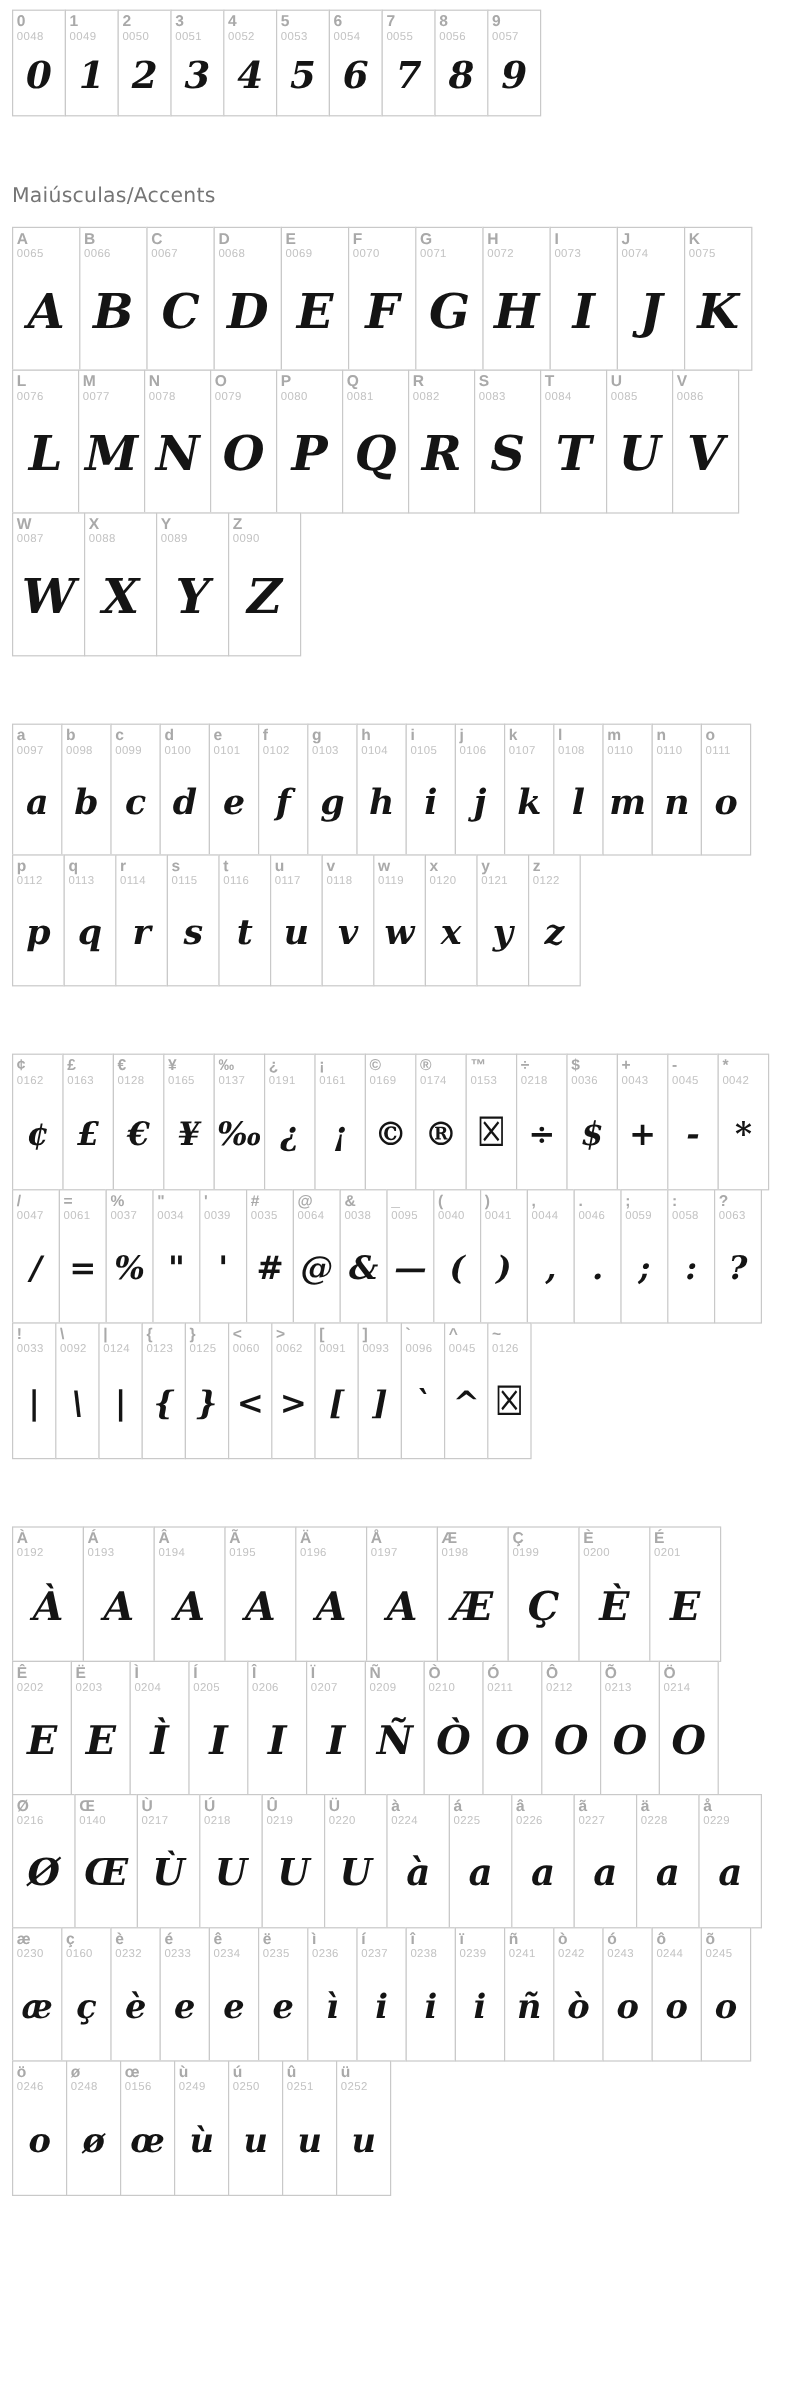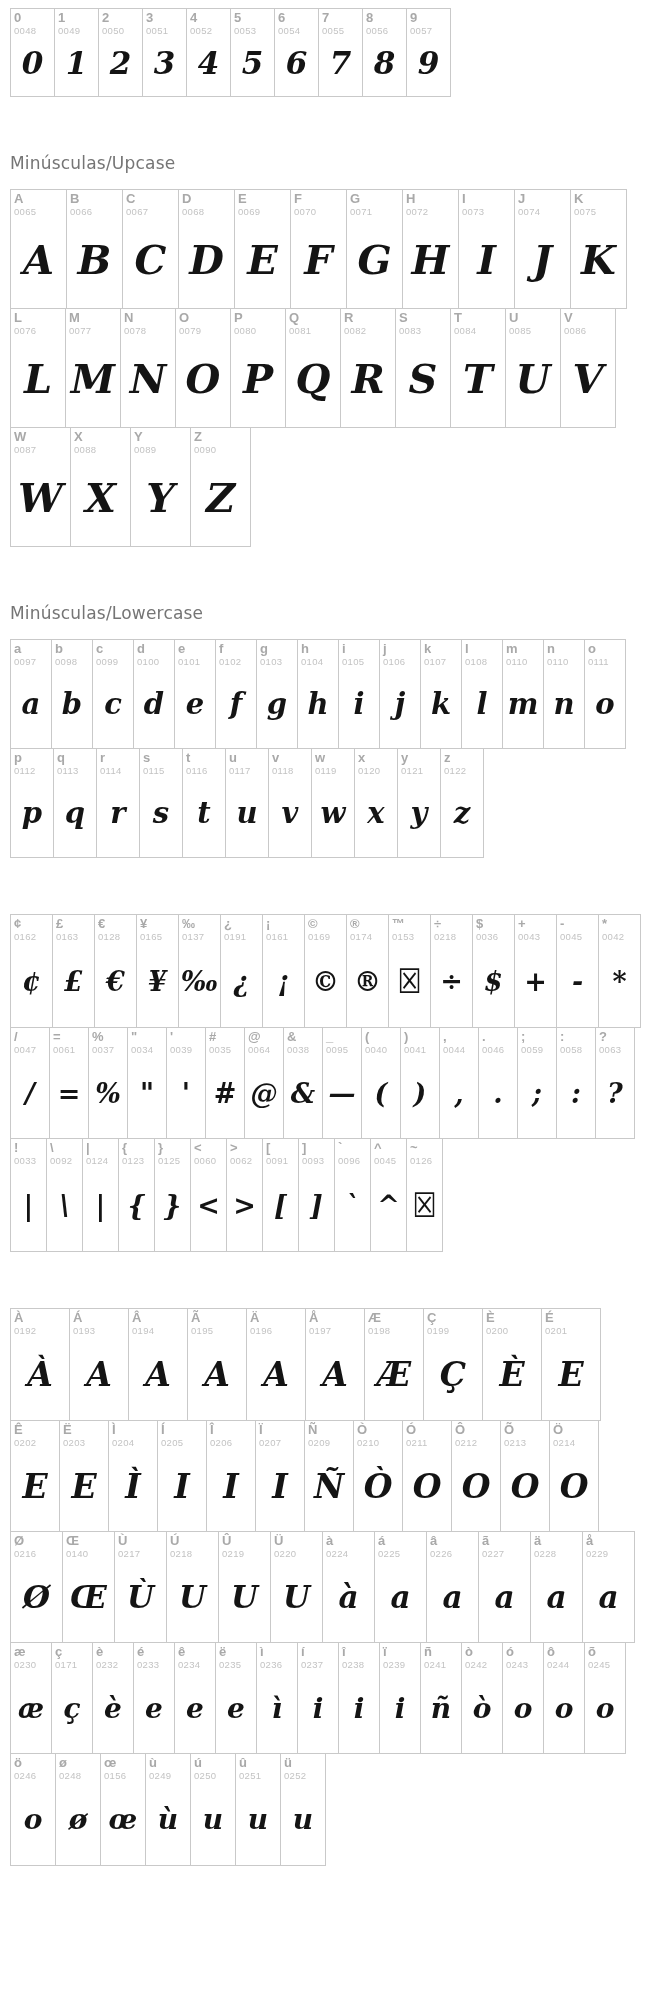--- a/index.html
+++ b/index.html
@@ -114,21 +114,21 @@
               <span class="char-label">9</span>
               <span class="code-label">0057</span>
             </div>
             <div class="glyph" style="font-size: 31px;">9</div>
           </div>
         </div>
       </div>
   </section>
 
   <section>
-    <h2 class="sec-title">Minúsculas/Upcase</h2>
+    <h2 class="sec-title">Maiúsculas/Accents</h2>
     <div class="rows">
         <div class="row">
           <div class="cell" style="width: 57px; height: 120px;">
             <div class="hdr">
               <span class="char-label">A</span>
               <span class="code-label">0065</span>
             </div>
             <div class="glyph" style="font-size: 40px;">A</div>
           </div>
           <div class="cell" style="width: 57px; height: 120px;">
@@ -302,532 +302,531 @@
               <span class="code-label">0089</span>
             </div>
             <div class="glyph" style="font-size: 40px;">Y</div>
           </div>
           <div class="cell" style="width: 61px; height: 120px;">
             <div class="hdr">
               <span class="char-label">Z</span>
               <span class="code-label">0090</span>
             </div>
             <div class="glyph" style="font-size: 40px;">Z</div>
-          </div>
-        </div>
-      </div>
-  </section>
-
-  <section>
-    <h2 class="sec-title">Minúsculas/Lowercase</h2>
-    <div class="rows">
-        <div class="row">
-          <div class="cell" style="width: 42px; height: 110px;">
-            <div class="hdr">
-              <span class="char-label">a</span>
-              <span class="code-label">0097</span>
-            </div>
-            <div class="glyph" style="font-size: 29px;">a</div>
-          </div>
-          <div class="cell" style="width: 42px; height: 110px;">
-            <div class="hdr">
-              <span class="char-label">b</span>
-              <span class="code-label">0098</span>
-            </div>
-            <div class="glyph" style="font-size: 29px;">b</div>
-          </div>
-          <div class="cell" style="width: 42px; height: 110px;">
-            <div class="hdr">
-              <span class="char-label">c</span>
-              <span class="code-label">0099</span>
-            </div>
-            <div class="glyph" style="font-size: 29px;">c</div>
-          </div>
-          <div class="cell" style="width: 42px; height: 110px;">
-            <div class="hdr">
-              <span class="char-label">d</span>
-              <span class="code-label">0100</span>
-            </div>
-            <div class="glyph" style="font-size: 29px;">d</div>
-          </div>
-          <div class="cell" style="width: 42px; height: 110px;">
-            <div class="hdr">
-              <span class="char-label">e</span>
-              <span class="code-label">0101</span>
-            </div>
-            <div class="glyph" style="font-size: 29px;">e</div>
-          </div>
-          <div class="cell" style="width: 42px; height: 110px;">
-            <div class="hdr">
-              <span class="char-label">f</span>
-              <span class="code-label">0102</span>
-            </div>
-            <div class="glyph" style="font-size: 29px;">f</div>
-          </div>
-          <div class="cell" style="width: 42px; height: 110px;">
-            <div class="hdr">
-              <span class="char-label">g</span>
-              <span class="code-label">0103</span>
-            </div>
-            <div class="glyph" style="font-size: 29px;">g</div>
-          </div>
-          <div class="cell" style="width: 42px; height: 110px;">
-            <div class="hdr">
-              <span class="char-label">h</span>
-              <span class="code-label">0104</span>
-            </div>
-            <div class="glyph" style="font-size: 29px;">h</div>
-          </div>
-          <div class="cell" style="width: 42px; height: 110px;">
-            <div class="hdr">
-              <span class="char-label">i</span>
-              <span class="code-label">0105</span>
-            </div>
-            <div class="glyph" style="font-size: 29px;">i</div>
-          </div>
-          <div class="cell" style="width: 42px; height: 110px;">
-            <div class="hdr">
-              <span class="char-label">j</span>
-              <span class="code-label">0106</span>
-            </div>
-            <div class="glyph" style="font-size: 29px;">j</div>
-          </div>
-          <div class="cell" style="width: 42px; height: 110px;">
-            <div class="hdr">
-              <span class="char-label">k</span>
-              <span class="code-label">0107</span>
-            </div>
-            <div class="glyph" style="font-size: 29px;">k</div>
-          </div>
-          <div class="cell" style="width: 42px; height: 110px;">
-            <div class="hdr">
-              <span class="char-label">l</span>
-              <span class="code-label">0108</span>
-            </div>
-            <div class="glyph" style="font-size: 29px;">l</div>
-          </div>
-          <div class="cell" style="width: 42px; height: 110px;">
-            <div class="hdr">
-              <span class="char-label">m</span>
-              <span class="code-label">0110</span>
-            </div>
-            <div class="glyph" style="font-size: 29px;">m</div>
-          </div>
-          <div class="cell" style="width: 42px; height: 110px;">
-            <div class="hdr">
-              <span class="char-label">n</span>
-              <span class="code-label">0110</span>
-            </div>
-            <div class="glyph" style="font-size: 29px;">n</div>
-          </div>
-          <div class="cell" style="width: 42px; height: 110px;">
-            <div class="hdr">
-              <span class="char-label">o</span>
-              <span class="code-label">0111</span>
-            </div>
-            <div class="glyph" style="font-size: 29px;">o</div>
-          </div>
-        </div>
-        <div class="row">
-          <div class="cell" style="width: 44px; height: 110px;">
-            <div class="hdr">
-              <span class="char-label">p</span>
-              <span class="code-label">0112</span>
-            </div>
-            <div class="glyph" style="font-size: 29px;">p</div>
-          </div>
-          <div class="cell" style="width: 44px; height: 110px;">
-            <div class="hdr">
-              <span class="char-label">q</span>
-              <span class="code-label">0113</span>
-            </div>
-            <div class="glyph" style="font-size: 29px;">q</div>
-          </div>
-          <div class="cell" style="width: 44px; height: 110px;">
-            <div class="hdr">
-              <span class="char-label">r</span>
-              <span class="code-label">0114</span>
-            </div>
-            <div class="glyph" style="font-size: 29px;">r</div>
-          </div>
-          <div class="cell" style="width: 44px; height: 110px;">
-            <div class="hdr">
-              <span class="char-label">s</span>
-              <span class="code-label">0115</span>
-            </div>
-            <div class="glyph" style="font-size: 29px;">s</div>
-          </div>
-          <div class="cell" style="width: 44px; height: 110px;">
-            <div class="hdr">
-              <span class="char-label">t</span>
-              <span class="code-label">0116</span>
-            </div>
-            <div class="glyph" style="font-size: 29px;">t</div>
-          </div>
-          <div class="cell" style="width: 44px; height: 110px;">
-            <div class="hdr">
-              <span class="char-label">u</span>
-              <span class="code-label">0117</span>
-            </div>
-            <div class="glyph" style="font-size: 29px;">u</div>
-          </div>
-          <div class="cell" style="width: 44px; height: 110px;">
-            <div class="hdr">
-              <span class="char-label">v</span>
-              <span class="code-label">0118</span>
-            </div>
-            <div class="glyph" style="font-size: 29px;">v</div>
-          </div>
-          <div class="cell" style="width: 44px; height: 110px;">
-            <div class="hdr">
-              <span class="char-label">w</span>
-              <span class="code-label">0119</span>
-            </div>
-            <div class="glyph" style="font-size: 29px;">w</div>
-          </div>
-          <div class="cell" style="width: 44px; height: 110px;">
-            <div class="hdr">
-              <span class="char-label">x</span>
-              <span class="code-label">0120</span>
-            </div>
-            <div class="glyph" style="font-size: 29px;">x</div>
-          </div>
-          <div class="cell" style="width: 44px; height: 110px;">
-            <div class="hdr">
-              <span class="char-label">y</span>
-              <span class="code-label">0121</span>
-            </div>
-            <div class="glyph" style="font-size: 29px;">y</div>
-          </div>
-          <div class="cell" style="width: 44px; height: 110px;">
-            <div class="hdr">
-              <span class="char-label">z</span>
-              <span class="code-label">0122</span>
-            </div>
-            <div class="glyph" style="font-size: 29px;">z</div>
           </div>
         </div>
       </div>
   </section>
 
   <section>
     <div class="rows">
         <div class="row">
-          <div class="cell" style="width: 43px; height: 114px;">
-            <div class="hdr">
-              <span class="char-label">¢</span>
-              <span class="code-label">0162</span>
-            </div>
-            <div class="glyph" style="font-size: 27px;">¢</div>
-          </div>
-          <div class="cell" style="width: 43px; height: 114px;">
-            <div class="hdr">
-              <span class="char-label">£</span>
-              <span class="code-label">0163</span>
-            </div>
-            <div class="glyph" style="font-size: 27px;">£</div>
-          </div>
-          <div class="cell" style="width: 43px; height: 114px;">
-            <div class="hdr">
-              <span class="char-label">€</span>
-              <span class="code-label">0128</span>
-            </div>
-            <div class="glyph" style="font-size: 27px;">€</div>
-          </div>
-          <div class="cell" style="width: 43px; height: 114px;">
-            <div class="hdr">
-              <span class="char-label">¥</span>
-              <span class="code-label">0165</span>
-            </div>
-            <div class="glyph" style="font-size: 27px;">¥</div>
-          </div>
-          <div class="cell" style="width: 43px; height: 114px;">
-            <div class="hdr">
-              <span class="char-label">‰</span>
-              <span class="code-label">0137</span>
-            </div>
-            <div class="glyph" style="font-size: 27px;">‰</div>
-          </div>
-          <div class="cell" style="width: 43px; height: 114px;">
-            <div class="hdr">
-              <span class="char-label">¿</span>
-              <span class="code-label">0191</span>
-            </div>
-            <div class="glyph" style="font-size: 27px;">¿</div>
-          </div>
-          <div class="cell" style="width: 43px; height: 114px;">
-            <div class="hdr">
-              <span class="char-label">¡</span>
-              <span class="code-label">0161</span>
-            </div>
-            <div class="glyph" style="font-size: 27px;">¡</div>
-          </div>
-          <div class="cell" style="width: 43px; height: 114px;">
-            <div class="hdr">
-              <span class="char-label">©</span>
-              <span class="code-label">0169</span>
-            </div>
-            <div class="glyph" style="font-size: 27px;">©</div>
-          </div>
-          <div class="cell" style="width: 43px; height: 114px;">
-            <div class="hdr">
-              <span class="char-label">®</span>
-              <span class="code-label">0174</span>
-            </div>
-            <div class="glyph" style="font-size: 27px;">®</div>
-          </div>
-          <div class="cell" style="width: 43px; height: 114px;">
-            <div class="hdr">
-              <span class="char-label">™</span>
-              <span class="code-label">0153</span>
-            </div>
-            <div class="glyph notdef" style="font-size: 27px;">☒</div>
-          </div>
-          <div class="cell" style="width: 43px; height: 114px;">
-            <div class="hdr">
-              <span class="char-label">÷</span>
-              <span class="code-label">0218</span>
-            </div>
-            <div class="glyph" style="font-size: 27px;">÷</div>
-          </div>
-          <div class="cell" style="width: 43px; height: 114px;">
-            <div class="hdr">
-              <span class="char-label">$</span>
-              <span class="code-label">0036</span>
-            </div>
-            <div class="glyph" style="font-size: 27px;">$</div>
-          </div>
-          <div class="cell" style="width: 43px; height: 114px;">
-            <div class="hdr">
-              <span class="char-label">+</span>
-              <span class="code-label">0043</span>
-            </div>
-            <div class="glyph" style="font-size: 27px;">+</div>
-          </div>
-          <div class="cell" style="width: 43px; height: 114px;">
-            <div class="hdr">
-              <span class="char-label">-</span>
-              <span class="code-label">0045</span>
-            </div>
-            <div class="glyph" style="font-size: 27px;">-</div>
-          </div>
-          <div class="cell" style="width: 43px; height: 114px;">
-            <div class="hdr">
-              <span class="char-label">*</span>
-              <span class="code-label">0042</span>
-            </div>
-            <div class="glyph" style="font-size: 27px;">*</div>
-          </div>
-        </div>
-        <div class="row">
-          <div class="cell" style="width: 40px; height: 112px;">
-            <div class="hdr">
-              <span class="char-label">/</span>
-              <span class="code-label">0047</span>
-            </div>
-            <div class="glyph" style="font-size: 27px;">/</div>
-          </div>
-          <div class="cell" style="width: 40px; height: 112px;">
-            <div class="hdr">
-              <span class="char-label">=</span>
-              <span class="code-label">0061</span>
-            </div>
-            <div class="glyph" style="font-size: 27px;">=</div>
-          </div>
-          <div class="cell" style="width: 40px; height: 112px;">
-            <div class="hdr">
-              <span class="char-label">%</span>
-              <span class="code-label">0037</span>
-            </div>
-            <div class="glyph" style="font-size: 27px;">%</div>
-          </div>
-          <div class="cell" style="width: 40px; height: 112px;">
-            <div class="hdr">
-              <span class="char-label">"</span>
-              <span class="code-label">0034</span>
-            </div>
-            <div class="glyph" style="font-size: 27px;">"</div>
-          </div>
-          <div class="cell" style="width: 40px; height: 112px;">
-            <div class="hdr">
-              <span class="char-label">'</span>
-              <span class="code-label">0039</span>
-            </div>
-            <div class="glyph" style="font-size: 27px;">'</div>
-          </div>
-          <div class="cell" style="width: 40px; height: 112px;">
-            <div class="hdr">
-              <span class="char-label">#</span>
-              <span class="code-label">0035</span>
-            </div>
-            <div class="glyph" style="font-size: 27px;">#</div>
-          </div>
-          <div class="cell" style="width: 40px; height: 112px;">
-            <div class="hdr">
-              <span class="char-label">@</span>
-              <span class="code-label">0064</span>
-            </div>
-            <div class="glyph" style="font-size: 27px;">@</div>
-          </div>
-          <div class="cell" style="width: 40px; height: 112px;">
-            <div class="hdr">
-              <span class="char-label">&amp;</span>
-              <span class="code-label">0038</span>
-            </div>
-            <div class="glyph" style="font-size: 27px;">&amp;</div>
-          </div>
-          <div class="cell" style="width: 40px; height: 112px;">
-            <div class="hdr">
-              <span class="char-label">_</span>
-              <span class="code-label">0095</span>
-            </div>
-            <div class="glyph" style="font-size: 27px;">—</div>
-          </div>
-          <div class="cell" style="width: 40px; height: 112px;">
-            <div class="hdr">
-              <span class="char-label">(</span>
-              <span class="code-label">0040</span>
-            </div>
-            <div class="glyph" style="font-size: 27px;">(</div>
-          </div>
-          <div class="cell" style="width: 40px; height: 112px;">
-            <div class="hdr">
-              <span class="char-label">)</span>
-              <span class="code-label">0041</span>
-            </div>
-            <div class="glyph" style="font-size: 27px;">)</div>
-          </div>
-          <div class="cell" style="width: 40px; height: 112px;">
-            <div class="hdr">
-              <span class="char-label">,</span>
-              <span class="code-label">0044</span>
-            </div>
-            <div class="glyph" style="font-size: 27px;">,</div>
-          </div>
-          <div class="cell" style="width: 40px; height: 112px;">
-            <div class="hdr">
-              <span class="char-label">.</span>
-              <span class="code-label">0046</span>
-            </div>
-            <div class="glyph" style="font-size: 27px;">.</div>
-          </div>
-          <div class="cell" style="width: 40px; height: 112px;">
-            <div class="hdr">
-              <span class="char-label">;</span>
-              <span class="code-label">0059</span>
-            </div>
-            <div class="glyph" style="font-size: 27px;">;</div>
-          </div>
-          <div class="cell" style="width: 40px; height: 112px;">
-            <div class="hdr">
-              <span class="char-label">:</span>
-              <span class="code-label">0058</span>
-            </div>
-            <div class="glyph" style="font-size: 27px;">:</div>
-          </div>
-          <div class="cell" style="width: 40px; height: 112px;">
-            <div class="hdr">
-              <span class="char-label">?</span>
-              <span class="code-label">0063</span>
-            </div>
-            <div class="glyph" style="font-size: 27px;">?</div>
-          </div>
-        </div>
-        <div class="row">
-          <div class="cell" style="width: 37px; height: 114px;">
-            <div class="hdr">
-              <span class="char-label">!</span>
-              <span class="code-label">0033</span>
-            </div>
-            <div class="glyph" style="font-size: 27px;">|</div>
-          </div>
-          <div class="cell" style="width: 37px; height: 114px;">
-            <div class="hdr">
-              <span class="char-label">\</span>
-              <span class="code-label">0092</span>
-            </div>
-            <div class="glyph" style="font-size: 27px;">\</div>
-          </div>
-          <div class="cell" style="width: 37px; height: 114px;">
-            <div class="hdr">
-              <span class="char-label">|</span>
-              <span class="code-label">0124</span>
-            </div>
-            <div class="glyph" style="font-size: 27px;">|</div>
-          </div>
-          <div class="cell" style="width: 37px; height: 114px;">
-            <div class="hdr">
-              <span class="char-label">{</span>
-              <span class="code-label">0123</span>
-            </div>
-            <div class="glyph" style="font-size: 27px;">{</div>
-          </div>
-          <div class="cell" style="width: 37px; height: 114px;">
-            <div class="hdr">
-              <span class="char-label">}</span>
-              <span class="code-label">0125</span>
-            </div>
-            <div class="glyph" style="font-size: 27px;">}</div>
-          </div>
-          <div class="cell" style="width: 37px; height: 114px;">
-            <div class="hdr">
-              <span class="char-label">&lt;</span>
-              <span class="code-label">0060</span>
-            </div>
-            <div class="glyph" style="font-size: 27px;">&lt;</div>
-          </div>
-          <div class="cell" style="width: 37px; height: 114px;">
-            <div class="hdr">
-              <span class="char-label">&gt;</span>
-              <span class="code-label">0062</span>
-            </div>
-            <div class="glyph" style="font-size: 27px;">&gt;</div>
-          </div>
-          <div class="cell" style="width: 37px; height: 114px;">
-            <div class="hdr">
-              <span class="char-label">[</span>
-              <span class="code-label">0091</span>
-            </div>
-            <div class="glyph" style="font-size: 27px;">[</div>
-          </div>
-          <div class="cell" style="width: 37px; height: 114px;">
-            <div class="hdr">
-              <span class="char-label">]</span>
-              <span class="code-label">0093</span>
-            </div>
-            <div class="glyph" style="font-size: 27px;">]</div>
-          </div>
-          <div class="cell" style="width: 37px; height: 114px;">
-            <div class="hdr">
-              <span class="char-label">`</span>
-              <span class="code-label">0096</span>
-            </div>
-            <div class="glyph" style="font-size: 27px;">`</div>
-          </div>
-          <div class="cell" style="width: 37px; height: 114px;">
-            <div class="hdr">
-              <span class="char-label">^</span>
-              <span class="code-label">0045</span>
-            </div>
-            <div class="glyph" style="font-size: 27px;">^</div>
-          </div>
-          <div class="cell" style="width: 37px; height: 114px;">
-            <div class="hdr">
-              <span class="char-label">~</span>
-              <span class="code-label">0126</span>
-            </div>
-            <div class="glyph notdef" style="font-size: 27px;">☒</div>
+          <div class="cell" style="width: 42px; height: 110px;">
+            <div class="hdr">
+              <span class="char-label">a</span>
+              <span class="code-label">0097</span>
+            </div>
+            <div class="glyph" style="font-size: 29px;">a</div>
+          </div>
+          <div class="cell" style="width: 42px; height: 110px;">
+            <div class="hdr">
+              <span class="char-label">b</span>
+              <span class="code-label">0098</span>
+            </div>
+            <div class="glyph" style="font-size: 29px;">b</div>
+          </div>
+          <div class="cell" style="width: 42px; height: 110px;">
+            <div class="hdr">
+              <span class="char-label">c</span>
+              <span class="code-label">0099</span>
+            </div>
+            <div class="glyph" style="font-size: 29px;">c</div>
+          </div>
+          <div class="cell" style="width: 42px; height: 110px;">
+            <div class="hdr">
+              <span class="char-label">d</span>
+              <span class="code-label">0100</span>
+            </div>
+            <div class="glyph" style="font-size: 29px;">d</div>
+          </div>
+          <div class="cell" style="width: 42px; height: 110px;">
+            <div class="hdr">
+              <span class="char-label">e</span>
+              <span class="code-label">0101</span>
+            </div>
+            <div class="glyph" style="font-size: 29px;">e</div>
+          </div>
+          <div class="cell" style="width: 42px; height: 110px;">
+            <div class="hdr">
+              <span class="char-label">f</span>
+              <span class="code-label">0102</span>
+            </div>
+            <div class="glyph" style="font-size: 29px;">f</div>
+          </div>
+          <div class="cell" style="width: 42px; height: 110px;">
+            <div class="hdr">
+              <span class="char-label">g</span>
+              <span class="code-label">0103</span>
+            </div>
+            <div class="glyph" style="font-size: 29px;">g</div>
+          </div>
+          <div class="cell" style="width: 42px; height: 110px;">
+            <div class="hdr">
+              <span class="char-label">h</span>
+              <span class="code-label">0104</span>
+            </div>
+            <div class="glyph" style="font-size: 29px;">h</div>
+          </div>
+          <div class="cell" style="width: 42px; height: 110px;">
+            <div class="hdr">
+              <span class="char-label">i</span>
+              <span class="code-label">0105</span>
+            </div>
+            <div class="glyph" style="font-size: 29px;">i</div>
+          </div>
+          <div class="cell" style="width: 42px; height: 110px;">
+            <div class="hdr">
+              <span class="char-label">j</span>
+              <span class="code-label">0106</span>
+            </div>
+            <div class="glyph" style="font-size: 29px;">j</div>
+          </div>
+          <div class="cell" style="width: 42px; height: 110px;">
+            <div class="hdr">
+              <span class="char-label">k</span>
+              <span class="code-label">0107</span>
+            </div>
+            <div class="glyph" style="font-size: 29px;">k</div>
+          </div>
+          <div class="cell" style="width: 42px; height: 110px;">
+            <div class="hdr">
+              <span class="char-label">l</span>
+              <span class="code-label">0108</span>
+            </div>
+            <div class="glyph" style="font-size: 29px;">l</div>
+          </div>
+          <div class="cell" style="width: 42px; height: 110px;">
+            <div class="hdr">
+              <span class="char-label">m</span>
+              <span class="code-label">0110</span>
+            </div>
+            <div class="glyph" style="font-size: 29px;">m</div>
+          </div>
+          <div class="cell" style="width: 42px; height: 110px;">
+            <div class="hdr">
+              <span class="char-label">n</span>
+              <span class="code-label">0110</span>
+            </div>
+            <div class="glyph" style="font-size: 29px;">n</div>
+          </div>
+          <div class="cell" style="width: 42px; height: 110px;">
+            <div class="hdr">
+              <span class="char-label">o</span>
+              <span class="code-label">0111</span>
+            </div>
+            <div class="glyph" style="font-size: 29px;">o</div>
+          </div>
+        </div>
+        <div class="row">
+          <div class="cell" style="width: 44px; height: 110px;">
+            <div class="hdr">
+              <span class="char-label">p</span>
+              <span class="code-label">0112</span>
+            </div>
+            <div class="glyph" style="font-size: 29px;">p</div>
+          </div>
+          <div class="cell" style="width: 44px; height: 110px;">
+            <div class="hdr">
+              <span class="char-label">q</span>
+              <span class="code-label">0113</span>
+            </div>
+            <div class="glyph" style="font-size: 29px;">q</div>
+          </div>
+          <div class="cell" style="width: 44px; height: 110px;">
+            <div class="hdr">
+              <span class="char-label">r</span>
+              <span class="code-label">0114</span>
+            </div>
+            <div class="glyph" style="font-size: 29px;">r</div>
+          </div>
+          <div class="cell" style="width: 44px; height: 110px;">
+            <div class="hdr">
+              <span class="char-label">s</span>
+              <span class="code-label">0115</span>
+            </div>
+            <div class="glyph" style="font-size: 29px;">s</div>
+          </div>
+          <div class="cell" style="width: 44px; height: 110px;">
+            <div class="hdr">
+              <span class="char-label">t</span>
+              <span class="code-label">0116</span>
+            </div>
+            <div class="glyph" style="font-size: 29px;">t</div>
+          </div>
+          <div class="cell" style="width: 44px; height: 110px;">
+            <div class="hdr">
+              <span class="char-label">u</span>
+              <span class="code-label">0117</span>
+            </div>
+            <div class="glyph" style="font-size: 29px;">u</div>
+          </div>
+          <div class="cell" style="width: 44px; height: 110px;">
+            <div class="hdr">
+              <span class="char-label">v</span>
+              <span class="code-label">0118</span>
+            </div>
+            <div class="glyph" style="font-size: 29px;">v</div>
+          </div>
+          <div class="cell" style="width: 44px; height: 110px;">
+            <div class="hdr">
+              <span class="char-label">w</span>
+              <span class="code-label">0119</span>
+            </div>
+            <div class="glyph" style="font-size: 29px;">w</div>
+          </div>
+          <div class="cell" style="width: 44px; height: 110px;">
+            <div class="hdr">
+              <span class="char-label">x</span>
+              <span class="code-label">0120</span>
+            </div>
+            <div class="glyph" style="font-size: 29px;">x</div>
+          </div>
+          <div class="cell" style="width: 44px; height: 110px;">
+            <div class="hdr">
+              <span class="char-label">y</span>
+              <span class="code-label">0121</span>
+            </div>
+            <div class="glyph" style="font-size: 29px;">y</div>
+          </div>
+          <div class="cell" style="width: 44px; height: 110px;">
+            <div class="hdr">
+              <span class="char-label">z</span>
+              <span class="code-label">0122</span>
+            </div>
+            <div class="glyph" style="font-size: 29px;">z</div>
           </div>
         </div>
       </div>
   </section>
 
   <section>
     <div class="rows">
         <div class="row">
+          <div class="cell" style="width: 43px; height: 114px;">
+            <div class="hdr">
+              <span class="char-label">¢</span>
+              <span class="code-label">0162</span>
+            </div>
+            <div class="glyph" style="font-size: 27px;">¢</div>
+          </div>
+          <div class="cell" style="width: 43px; height: 114px;">
+            <div class="hdr">
+              <span class="char-label">£</span>
+              <span class="code-label">0163</span>
+            </div>
+            <div class="glyph" style="font-size: 27px;">£</div>
+          </div>
+          <div class="cell" style="width: 43px; height: 114px;">
+            <div class="hdr">
+              <span class="char-label">€</span>
+              <span class="code-label">0128</span>
+            </div>
+            <div class="glyph" style="font-size: 27px;">€</div>
+          </div>
+          <div class="cell" style="width: 43px; height: 114px;">
+            <div class="hdr">
+              <span class="char-label">¥</span>
+              <span class="code-label">0165</span>
+            </div>
+            <div class="glyph" style="font-size: 27px;">¥</div>
+          </div>
+          <div class="cell" style="width: 43px; height: 114px;">
+            <div class="hdr">
+              <span class="char-label">‰</span>
+              <span class="code-label">0137</span>
+            </div>
+            <div class="glyph" style="font-size: 27px;">‰</div>
+          </div>
+          <div class="cell" style="width: 43px; height: 114px;">
+            <div class="hdr">
+              <span class="char-label">¿</span>
+              <span class="code-label">0191</span>
+            </div>
+            <div class="glyph" style="font-size: 27px;">¿</div>
+          </div>
+          <div class="cell" style="width: 43px; height: 114px;">
+            <div class="hdr">
+              <span class="char-label">¡</span>
+              <span class="code-label">0161</span>
+            </div>
+            <div class="glyph" style="font-size: 27px;">¡</div>
+          </div>
+          <div class="cell" style="width: 43px; height: 114px;">
+            <div class="hdr">
+              <span class="char-label">©</span>
+              <span class="code-label">0169</span>
+            </div>
+            <div class="glyph" style="font-size: 27px;">©</div>
+          </div>
+          <div class="cell" style="width: 43px; height: 114px;">
+            <div class="hdr">
+              <span class="char-label">®</span>
+              <span class="code-label">0174</span>
+            </div>
+            <div class="glyph" style="font-size: 27px;">®</div>
+          </div>
+          <div class="cell" style="width: 43px; height: 114px;">
+            <div class="hdr">
+              <span class="char-label">™</span>
+              <span class="code-label">0153</span>
+            </div>
+            <div class="glyph notdef" style="font-size: 27px;">☒</div>
+          </div>
+          <div class="cell" style="width: 43px; height: 114px;">
+            <div class="hdr">
+              <span class="char-label">÷</span>
+              <span class="code-label">0218</span>
+            </div>
+            <div class="glyph" style="font-size: 27px;">÷</div>
+          </div>
+          <div class="cell" style="width: 43px; height: 114px;">
+            <div class="hdr">
+              <span class="char-label">$</span>
+              <span class="code-label">0036</span>
+            </div>
+            <div class="glyph" style="font-size: 27px;">$</div>
+          </div>
+          <div class="cell" style="width: 43px; height: 114px;">
+            <div class="hdr">
+              <span class="char-label">+</span>
+              <span class="code-label">0043</span>
+            </div>
+            <div class="glyph" style="font-size: 27px;">+</div>
+          </div>
+          <div class="cell" style="width: 43px; height: 114px;">
+            <div class="hdr">
+              <span class="char-label">-</span>
+              <span class="code-label">0045</span>
+            </div>
+            <div class="glyph" style="font-size: 27px;">-</div>
+          </div>
+          <div class="cell" style="width: 43px; height: 114px;">
+            <div class="hdr">
+              <span class="char-label">*</span>
+              <span class="code-label">0042</span>
+            </div>
+            <div class="glyph" style="font-size: 27px;">*</div>
+          </div>
+        </div>
+        <div class="row">
+          <div class="cell" style="width: 40px; height: 112px;">
+            <div class="hdr">
+              <span class="char-label">/</span>
+              <span class="code-label">0047</span>
+            </div>
+            <div class="glyph" style="font-size: 27px;">/</div>
+          </div>
+          <div class="cell" style="width: 40px; height: 112px;">
+            <div class="hdr">
+              <span class="char-label">=</span>
+              <span class="code-label">0061</span>
+            </div>
+            <div class="glyph" style="font-size: 27px;">=</div>
+          </div>
+          <div class="cell" style="width: 40px; height: 112px;">
+            <div class="hdr">
+              <span class="char-label">%</span>
+              <span class="code-label">0037</span>
+            </div>
+            <div class="glyph" style="font-size: 27px;">%</div>
+          </div>
+          <div class="cell" style="width: 40px; height: 112px;">
+            <div class="hdr">
+              <span class="char-label">"</span>
+              <span class="code-label">0034</span>
+            </div>
+            <div class="glyph" style="font-size: 27px;">"</div>
+          </div>
+          <div class="cell" style="width: 40px; height: 112px;">
+            <div class="hdr">
+              <span class="char-label">'</span>
+              <span class="code-label">0039</span>
+            </div>
+            <div class="glyph" style="font-size: 27px;">'</div>
+          </div>
+          <div class="cell" style="width: 40px; height: 112px;">
+            <div class="hdr">
+              <span class="char-label">#</span>
+              <span class="code-label">0035</span>
+            </div>
+            <div class="glyph" style="font-size: 27px;">#</div>
+          </div>
+          <div class="cell" style="width: 40px; height: 112px;">
+            <div class="hdr">
+              <span class="char-label">@</span>
+              <span class="code-label">0064</span>
+            </div>
+            <div class="glyph" style="font-size: 27px;">@</div>
+          </div>
+          <div class="cell" style="width: 40px; height: 112px;">
+            <div class="hdr">
+              <span class="char-label">&amp;</span>
+              <span class="code-label">0038</span>
+            </div>
+            <div class="glyph" style="font-size: 27px;">&amp;</div>
+          </div>
+          <div class="cell" style="width: 40px; height: 112px;">
+            <div class="hdr">
+              <span class="char-label">_</span>
+              <span class="code-label">0095</span>
+            </div>
+            <div class="glyph" style="font-size: 27px;">—</div>
+          </div>
+          <div class="cell" style="width: 40px; height: 112px;">
+            <div class="hdr">
+              <span class="char-label">(</span>
+              <span class="code-label">0040</span>
+            </div>
+            <div class="glyph" style="font-size: 27px;">(</div>
+          </div>
+          <div class="cell" style="width: 40px; height: 112px;">
+            <div class="hdr">
+              <span class="char-label">)</span>
+              <span class="code-label">0041</span>
+            </div>
+            <div class="glyph" style="font-size: 27px;">)</div>
+          </div>
+          <div class="cell" style="width: 40px; height: 112px;">
+            <div class="hdr">
+              <span class="char-label">,</span>
+              <span class="code-label">0044</span>
+            </div>
+            <div class="glyph" style="font-size: 27px;">,</div>
+          </div>
+          <div class="cell" style="width: 40px; height: 112px;">
+            <div class="hdr">
+              <span class="char-label">.</span>
+              <span class="code-label">0046</span>
+            </div>
+            <div class="glyph" style="font-size: 27px;">.</div>
+          </div>
+          <div class="cell" style="width: 40px; height: 112px;">
+            <div class="hdr">
+              <span class="char-label">;</span>
+              <span class="code-label">0059</span>
+            </div>
+            <div class="glyph" style="font-size: 27px;">;</div>
+          </div>
+          <div class="cell" style="width: 40px; height: 112px;">
+            <div class="hdr">
+              <span class="char-label">:</span>
+              <span class="code-label">0058</span>
+            </div>
+            <div class="glyph" style="font-size: 27px;">:</div>
+          </div>
+          <div class="cell" style="width: 40px; height: 112px;">
+            <div class="hdr">
+              <span class="char-label">?</span>
+              <span class="code-label">0063</span>
+            </div>
+            <div class="glyph" style="font-size: 27px;">?</div>
+          </div>
+        </div>
+        <div class="row">
+          <div class="cell" style="width: 37px; height: 114px;">
+            <div class="hdr">
+              <span class="char-label">!</span>
+              <span class="code-label">0033</span>
+            </div>
+            <div class="glyph" style="font-size: 27px;">|</div>
+          </div>
+          <div class="cell" style="width: 37px; height: 114px;">
+            <div class="hdr">
+              <span class="char-label">\</span>
+              <span class="code-label">0092</span>
+            </div>
+            <div class="glyph" style="font-size: 27px;">\</div>
+          </div>
+          <div class="cell" style="width: 37px; height: 114px;">
+            <div class="hdr">
+              <span class="char-label">|</span>
+              <span class="code-label">0124</span>
+            </div>
+            <div class="glyph" style="font-size: 27px;">|</div>
+          </div>
+          <div class="cell" style="width: 37px; height: 114px;">
+            <div class="hdr">
+              <span class="char-label">{</span>
+              <span class="code-label">0123</span>
+            </div>
+            <div class="glyph" style="font-size: 27px;">{</div>
+          </div>
+          <div class="cell" style="width: 37px; height: 114px;">
+            <div class="hdr">
+              <span class="char-label">}</span>
+              <span class="code-label">0125</span>
+            </div>
+            <div class="glyph" style="font-size: 27px;">}</div>
+          </div>
+          <div class="cell" style="width: 37px; height: 114px;">
+            <div class="hdr">
+              <span class="char-label">&lt;</span>
+              <span class="code-label">0060</span>
+            </div>
+            <div class="glyph" style="font-size: 27px;">&lt;</div>
+          </div>
+          <div class="cell" style="width: 37px; height: 114px;">
+            <div class="hdr">
+              <span class="char-label">&gt;</span>
+              <span class="code-label">0062</span>
+            </div>
+            <div class="glyph" style="font-size: 27px;">&gt;</div>
+          </div>
+          <div class="cell" style="width: 37px; height: 114px;">
+            <div class="hdr">
+              <span class="char-label">[</span>
+              <span class="code-label">0091</span>
+            </div>
+            <div class="glyph" style="font-size: 27px;">[</div>
+          </div>
+          <div class="cell" style="width: 37px; height: 114px;">
+            <div class="hdr">
+              <span class="char-label">]</span>
+              <span class="code-label">0093</span>
+            </div>
+            <div class="glyph" style="font-size: 27px;">]</div>
+          </div>
+          <div class="cell" style="width: 37px; height: 114px;">
+            <div class="hdr">
+              <span class="char-label">`</span>
+              <span class="code-label">0096</span>
+            </div>
+            <div class="glyph" style="font-size: 27px;">`</div>
+          </div>
+          <div class="cell" style="width: 37px; height: 114px;">
+            <div class="hdr">
+              <span class="char-label">^</span>
+              <span class="code-label">0045</span>
+            </div>
+            <div class="glyph" style="font-size: 27px;">^</div>
+          </div>
+          <div class="cell" style="width: 37px; height: 114px;">
+            <div class="hdr">
+              <span class="char-label">~</span>
+              <span class="code-label">0126</span>
+            </div>
+            <div class="glyph notdef" style="font-size: 27px;">☒</div>
+          </div>
+        </div>
+      </div>
+  </section>
+
+  <section>
+    <div class="rows">
+        <div class="row">
           <div class="cell" style="width: 60px; height: 113px;">
             <div class="hdr">
               <span class="char-label">À</span>
               <span class="code-label">0192</span>
             </div>
             <div class="glyph" style="font-size: 33px;">À</div>
           </div>
           <div class="cell" style="width: 60px; height: 113px;">
             <div class="hdr">
               <span class="char-label">Á</span>
@@ -1068,21 +1067,21 @@
           <div class="cell" style="width: 42px; height: 112px;">
             <div class="hdr">
               <span class="char-label">æ</span>
               <span class="code-label">0230</span>
             </div>
             <div class="glyph" style="font-size: 28px;">æ</div>
           </div>
           <div class="cell" style="width: 42px; height: 112px;">
             <div class="hdr">
               <span class="char-label">ç</span>
-              <span class="code-label">0171</span>
+              <span class="code-label">0160</span>
             </div>
             <div class="glyph" style="font-size: 28px;">ç</div>
           </div>
           <div class="cell" style="width: 42px; height: 112px;">
             <div class="hdr">
               <span class="char-label">è</span>
               <span class="code-label">0232</span>
             </div>
             <div class="glyph" style="font-size: 28px;">è</div>
           </div>

